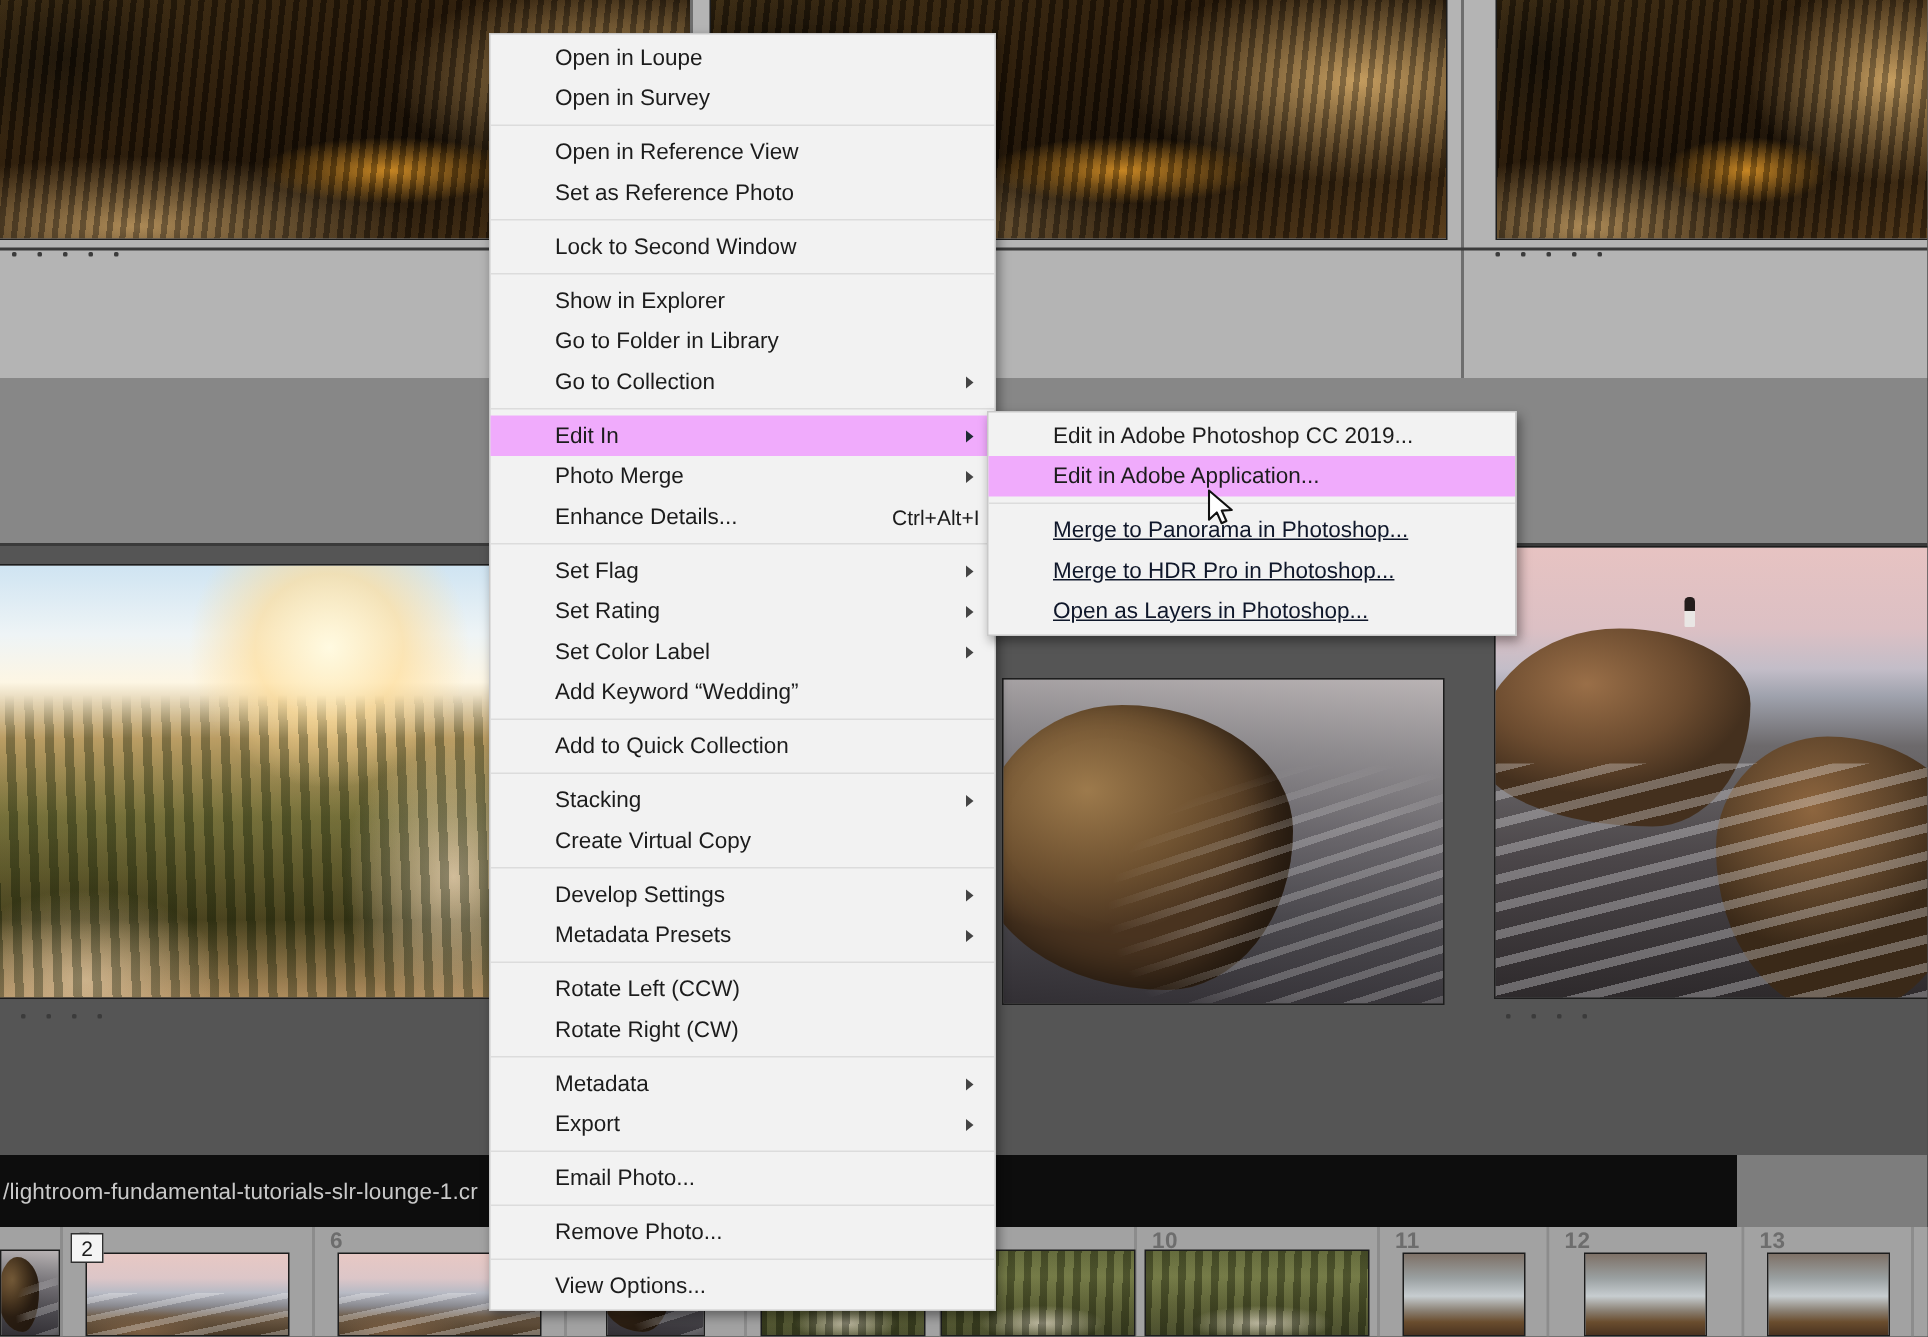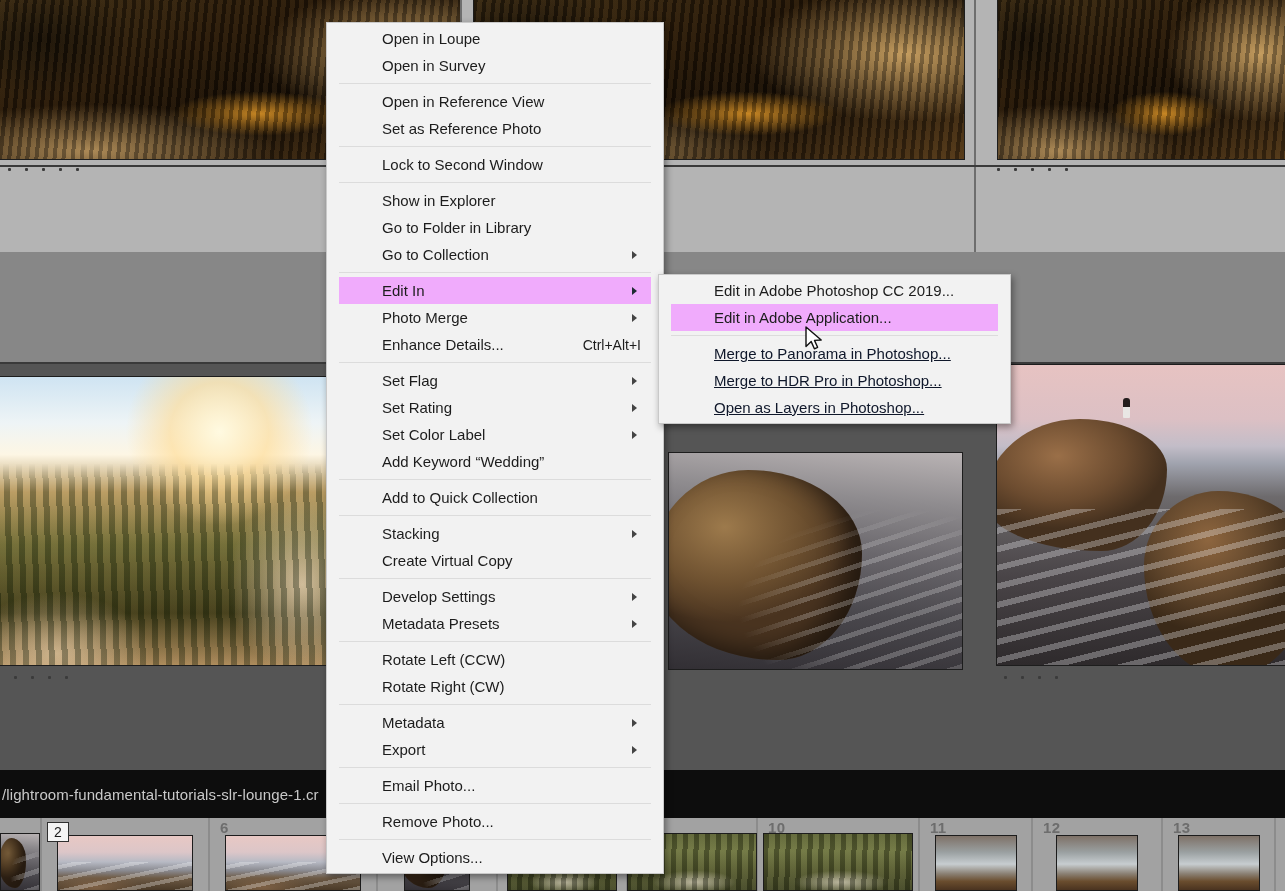--- a/index.html
+++ b/index.html
@@ -157,21 +157,21 @@
   .ph-storm { background: linear-gradient(180deg, #7e7167 0%, #9aa0a1 30%, #c7cdd0 52%, #8a8073 70%, #6a4d2e 84%, #4a3320 100%); }
   .ph-rainbow { background: linear-gradient(180deg, #6e6058 0%, #8d8b84 34%, #b9b2a6 54%, #7c5a34 74%, #4d331c 100%); }
   .ph-rainbow::after {
     content:""; position:absolute; right:14%; top:6%; width:7px; height:72%;
     background: linear-gradient(180deg, rgba(255,210,120,.75), rgba(150,220,180,.35), transparent);
     transform: rotate(9deg);
   }
 
   
   .filename-bar {
-    position: absolute; left: 0; top: 770px; width: 1285px; height: 48px;
+    position: absolute; left: 0; top: 770px; width: 1158px; height: 48px;
     background: #0d0d0d;
     display: flex; align-items: center;
   }
   .filename-text {
     color: #c9c9c9; font-size: 15px; white-space: nowrap;
     padding-left: 2px; letter-spacing: .1px;
   }
 
   
   .filmstrip {
@@ -203,21 +203,21 @@
 
   
   .menu {
     position: absolute;
     background: #f2f2f2;
     border: 1px solid #c9c9c9;
     box-shadow: 2px 3px 7px rgba(0,0,0,.40);
     z-index: 50;
     font-size: 15px;
     color: #1c1c1c;
-    padding: 2px 12px;
+    padding: 2px 0;
   }
   #context-menu { left: 326px; top: 22px; width: 338px; }
   #submenu      { left: 658px; top: 274px; width: 353px; }
 
   .mi {
     position: relative;
     height: 27px;
     display: flex; align-items: center;
     padding: 0 10px 0 43px;
     white-space: nowrap;

